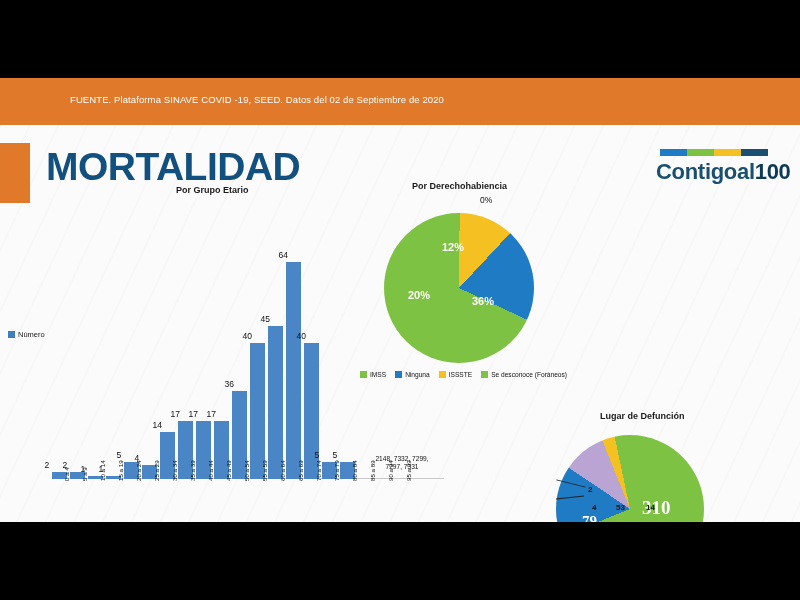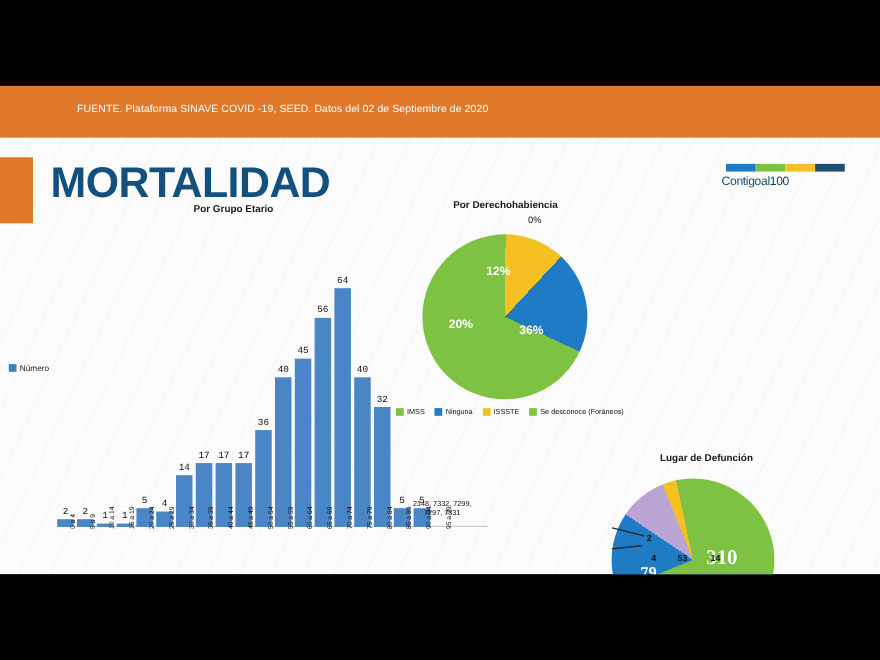--- a/index.html
+++ b/index.html
@@ -1,50 +1,50 @@
 <!DOCTYPE html>
 <html><head>
 <meta charset="utf-8">
 <style>
   html,body{margin:0;padding:0;background:#000;}
   body{width:800px;height:600px;overflow:hidden;font-family:"Liberation Sans",sans-serif;}
   #stage{position:relative;width:800px;height:600px;background:#000;}
 
   
-  .slide{position:absolute;left:0;top:78px;width:800px;height:444px;background:#0369a1;overflow:hidden;}
+  .slide{position:absolute;left:0;top:78px;width:800px;height:444px;background:#701a75;overflow:hidden;}
 
   .source-bar{position:absolute;left:0;top:0;width:800px;height:47px;background:#e0792a;}
   .source-text{position:absolute;left:70px;top:16px;font-size:9.5px;color:#ffffff;letter-spacing:.1px;}
 
   .body-area{position:absolute;left:0;top:47px;width:800px;height:397px;background:#fbfbfb;}
   
   .body-area:before{content:"";position:absolute;inset:0;
     background:repeating-linear-gradient(115deg, rgba(0,0,0,0.016) 0 2px, rgba(0,0,0,0) 2px 26px);}
 
   .orange-tab{position:absolute;left:0;top:18px;width:30px;height:60px;background:#e0792a;}
   .title{position:absolute;left:46px;top:20px;font-size:39px;font-weight:bold;color:#12517f;letter-spacing:-0.5px;}
 
   
   .logo{position:absolute;right:28px;top:24px;width:116px;}
   .logo .bars{display:flex;height:7px;width:108px;margin-left:4px;}
   .logo .bars span{flex:1;}
-  .logo-text{font-size:11px;font-weight:normal;color:#1b4f72;letter-spacing:-0.3px;margin-top:3px;}
+  .logo-text{font-size:22px;font-weight:bold;color:#1b4f72;letter-spacing:-0.3px;margin-top:3px;}
   .logo-text .blue{color:#1b4f72;}
   .logo-text .dark{color:#0f3a57;}
 
   
   .bar-title{position:absolute;left:176px;top:60px;font-size:9px;font-weight:bold;color:#1a1a1a;}
   .legend-num{position:absolute;left:8px;top:205px;font-size:7.5px;color:#1a1a1a;display:flex;align-items:center;gap:3px;}
   .legend-num i{width:7px;height:7px;background:#3f7fbf;display:inline-block;}
 
   #barchart{position:absolute;left:30px;top:78px;width:420px;height:320px;}
   .bars-row{position:absolute;left:22px;bottom:44px;height:258px;width:390px;display:flex;align-items:flex-end;gap:3px;}
   .bcol{position:relative;width:15px;display:flex;flex-direction:column;justify-content:flex-end;align-items:center;height:100%;}
   .bcol .bar{width:15px;background:#4a86c5;}
-  .bcol .val{position:absolute;font-size:8.5px;color:#111;width:30px;text-align:center;left:-7.5px;font-family:Liberation Mono, monospace;}
+  .bcol .val{position:absolute;font-size:8.5px;color:#111;width:30px;text-align:left;left:-7.5px;}
   .xlabels{position:absolute;left:22px;bottom:0;width:390px;height:44px;display:flex;gap:3px;}
   .xlab{width:15px;font-size:6.2px;color:#111;transform:rotate(-90deg);transform-origin:left top;
         white-space:nowrap;position:relative;left:11px;top:2px;}
   .axis-line{position:absolute;left:22px;bottom:44px;width:392px;height:1px;background:#c9c9c9;}
   .note{position:absolute;left:337px;bottom:52px;width:70px;font-size:6.6px;color:#111;line-height:1.25;text-align:center;}
 
   
   .pie1-title{position:absolute;left:412px;top:56px;font-size:9px;font-weight:bold;color:#1a1a1a;}
   .pie1-zero{position:absolute;left:480px;top:70px;font-size:8.5px;color:#111;}
   .pie1{position:absolute;left:384px;top:88px;width:150px;height:150px;border-radius:50%;
@@ -145,34 +145,26 @@
             </div>
             <div class="bcol">
               <span class="val" style="bottom: 138px;">40</span>
               <div class="bar" style="height: 136px;"></div>
             </div>
             <div class="bcol">
               <span class="val" style="bottom: 155px;">45</span>
               <div class="bar" style="height: 153px;"></div>
             </div>
             <div class="bcol">
-              <span class="val" style="bottom: 192px;">56</span>
-              <div class="bar" style="height: 190px;"></div>
-            </div>
-            <div class="bcol">
               <span class="val" style="bottom: 219px;">64</span>
               <div class="bar" style="height: 217px;"></div>
             </div>
             <div class="bcol">
               <span class="val" style="bottom: 138px;">40</span>
               <div class="bar" style="height: 136px;"></div>
-            </div>
-            <div class="bcol">
-              <span class="val" style="bottom: 111px;">32</span>
-              <div class="bar" style="height: 109px;"></div>
             </div>
             <div class="bcol">
               <span class="val" style="bottom: 19px;">5</span>
               <div class="bar" style="height: 17px;"></div>
             </div>
             <div class="bcol">
               <span class="val" style="bottom: 19px;">5</span>
               <div class="bar" style="height: 17px;"></div>
             </div>
           </div>

